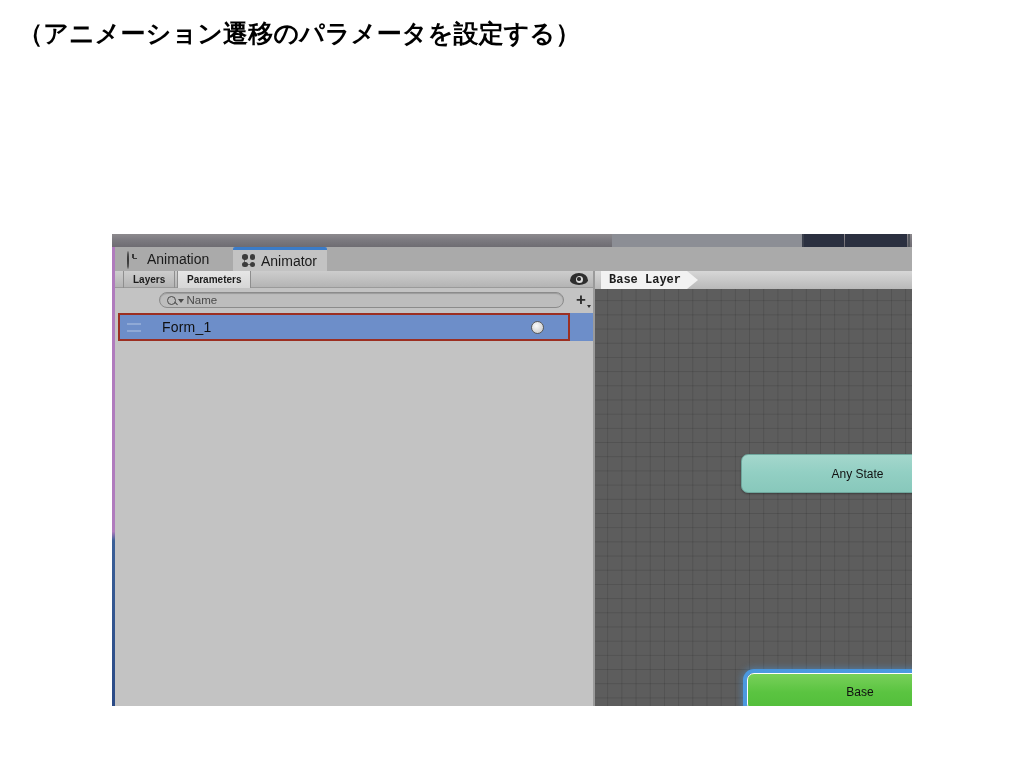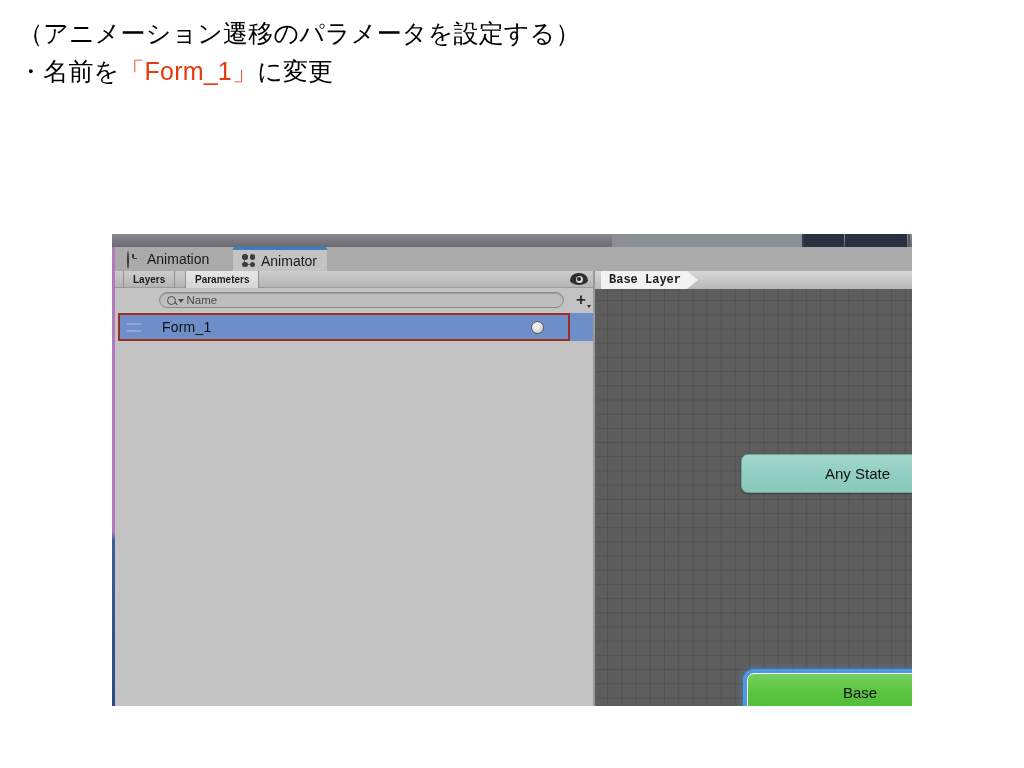--- a/index.html
+++ b/index.html
@@ -13,21 +13,21 @@
 
   
   #slide-text {
     position: absolute;
     left: 18px;
     top: 14px;
     width: 990px;
   }
   .slide-line {
     font-size: 25px;
-    font-weight: normal;
+    font-weight: bold;
     line-height: 38px;
     letter-spacing: 0.2px;
     white-space: nowrap;
   }
   .ln-black { color: #000000; }
   .ln-blue  { color: #1b3ad6; }
   .ln-wrap  { white-space: normal; }
   .hl-red   { color: #e8380d; }
 
   
@@ -140,21 +140,21 @@
   .sub-tab {
     position: absolute; top: 0; height: 17px;
     display: flex; align-items: center; justify-content: center;
     font-size: 10px; font-weight: bold; color: #1c1c1c;
     border-left: 1px solid #8e8e8e;
     border-right: 1px solid #8e8e8e;
     padding: 0 9px;
   }
   .sub-tab.layers { left: 8px; background: transparent; }
   .sub-tab.params {
-    left: 70px;
+    left: 62px;
     background: linear-gradient(to bottom, #e6e6e6, #d6d6d6);
     justify-content: flex-end;
   }
 
   #search-row {
     position: absolute;
     left: 0; top: 18px;
     width: 480px; height: 22px;
     background: #c3c3c3;
   }
@@ -307,21 +307,21 @@
     background-image:
       linear-gradient(to right, rgba(0,0,0,.12) 1px, transparent 1px),
       linear-gradient(to bottom, rgba(0,0,0,.12) 1px, transparent 1px);
     background-size: 14.2px 14.2px;
     background-position: -2px -3px;
   }
 
   .state-node {
     position: absolute;
     display: flex; align-items: center; justify-content: center;
-    font-size: 15px; color: #111111;
+    font-size: 12px; color: #111111;
     border-radius: 7px;
     cursor: pointer;
   }
   #node-any-state {
     left: 146px; top: 165px;
     width: 233px; height: 39px;
     background: linear-gradient(to bottom, #a4d7cc 0%, #92cfc3 48%, #88c8bb 100%);
     border: 1px solid #6fa79d;
     box-shadow: 0 1px 2px rgba(0,0,0,.35);
   }
@@ -340,23 +340,20 @@
     width: 2px; height: 435px;
     background: #9a9a9a;
   }
 </style>
 </head>
 <body>
 
 <div id="slide-text">
   <div class="slide-line ln-black">（アニメーション遷移のパラメータを設定する）</div>
 
-  <div class="slide-line">
-    <span class="ln-black">・名前を</span><span class="hl-red">「Form_1」</span><span class="ln-black">に変更</span>
-  </div>
 
 </div>
 
 <div id="unity-window">
 
   <div id="desktop-strip">
     <div class="seg s1"></div>
     <div class="seg s2"></div>
     <div class="seg s3"></div>
     <div class="seg s4"></div>

